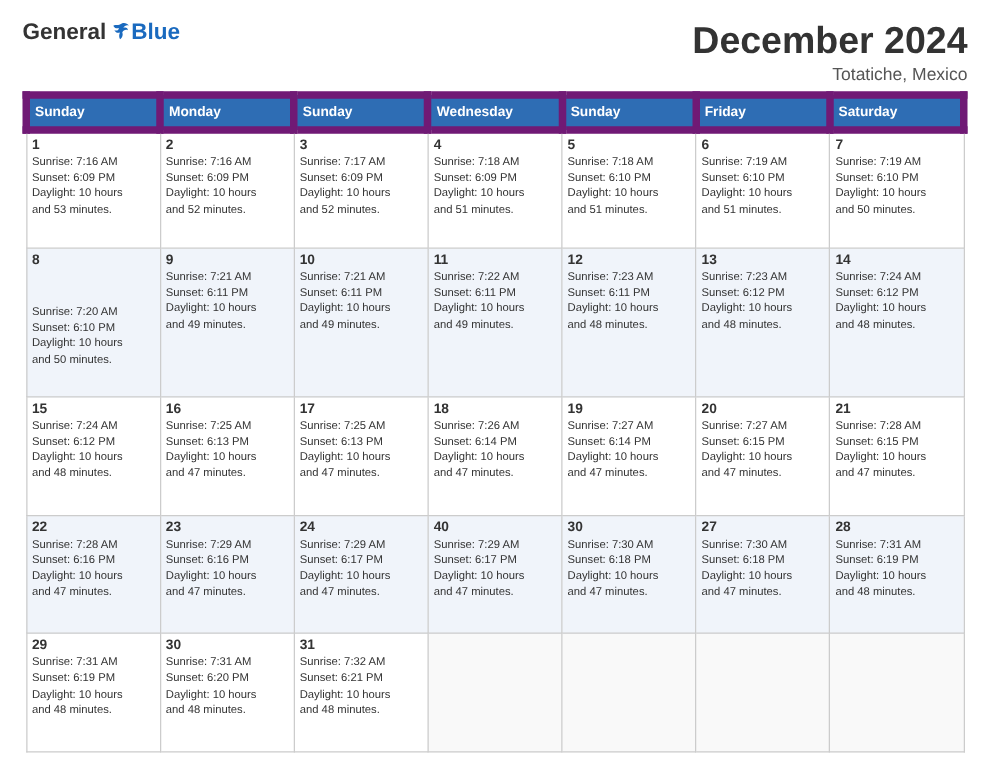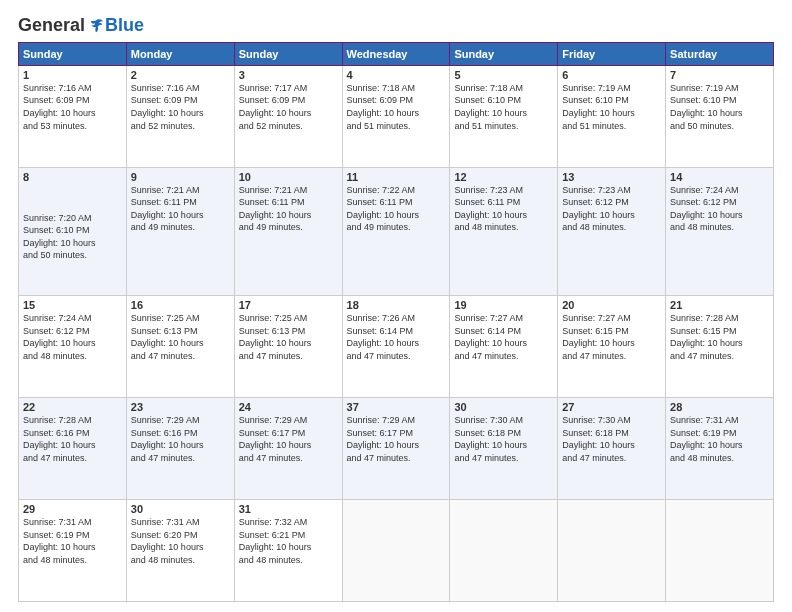--- a/index.html
+++ b/index.html
@@ -23,21 +23,21 @@
       justify-content: space-between;
       margin-bottom: 6px;
     }
     .logo {
       display: flex;
       flex-direction: column;
       align-items: flex-start;
     }
     .logo-text {
       display: flex;
-      align-items: center;
+      align-items: flex-start;
       font-size: 18px;
       font-weight: bold;
       color: #333;
       line-height: 1.1;
     }
     .logo-general { color: #333; }
     .logo-blue { color: #1a6abf; }
     .logo-bird {
       display: inline-block;
       width: 18px;
@@ -64,21 +64,21 @@
       width: 100%;
       font-size: 9.5px;
     }
     .calendar th {
       background-color: #2e6db4;
       color: #fff;
       padding: 5px 4px;
       font-size: 11px;
       font-weight: bold;
       text-align: left;
-      border: 1px solid #701a75;
+      border: 6px solid #701a75;
     }
     .calendar td {
       vertical-align: top;
       border: 1px solid #ccc;
       padding: 3px 4px;
       width: calc(100% / 7);
       height: 78px;
       color: #333;
       background: #fff;
     }
@@ -106,20 +106,24 @@
 <div class="page">
   <div class="header">
     <div class="logo">
       <div class="logo-text">
         <span class="logo-general">General</span>
         <svg class="logo-bird" viewBox="0 0 20 20">
           <path d="M10,4 C12,2 16,2 18,5 C16,4 14,5 13,7 C15,6 17,7 17,9 C15,8 13,9 12,11 C13,13 12,16 10,17 C9,15 9,13 10,11 C8,12 6,11 5,9 C7,10 9,9 9,7 C7,8 5,7 4,5 C6,4 8,5 10,4Z" fill="#1a6abf"></path>
         </svg>
         <span class="logo-blue">Blue</span>
       </div>
+    </div>
+    <div class="title-block">
+      <div class="month-title">December 2024</div>
+      <div class="location">Totatiche, Mexico</div>
     </div>
   </div>
 
   <table class="calendar">
     <thead>
       <tr>
         <th>Sunday</th>
         <th>Monday</th>
         <th>Sunday</th>
         <th>Wednesday</th>
@@ -298,21 +302,21 @@
 and 47 minutes.</div>
           </td>
           <td>
             <span class="day-num">24</span>
             <div class="day-info" style="white-space: pre-line;">Sunrise: 7:29 AM
 Sunset: 6:17 PM
 Daylight: 10 hours
 and 47 minutes.</div>
           </td>
           <td>
-            <span class="day-num">37</span>
+            <span class="day-num">40</span>
             <div class="day-info" style="white-space: pre-line;">Sunrise: 7:29 AM
 Sunset: 6:17 PM
 Daylight: 10 hours
 and 47 minutes.</div>
           </td>
           <td>
             <span class="day-num">30</span>
             <div class="day-info" style="white-space: pre-line;">Sunrise: 7:30 AM
 Sunset: 6:18 PM
 Daylight: 10 hours

